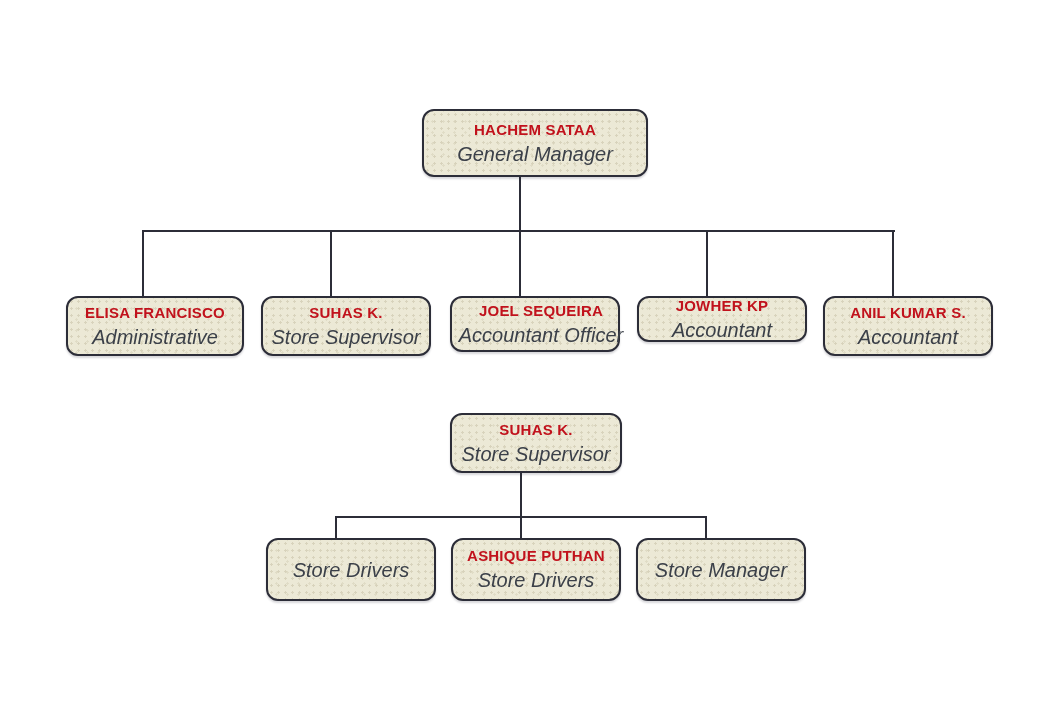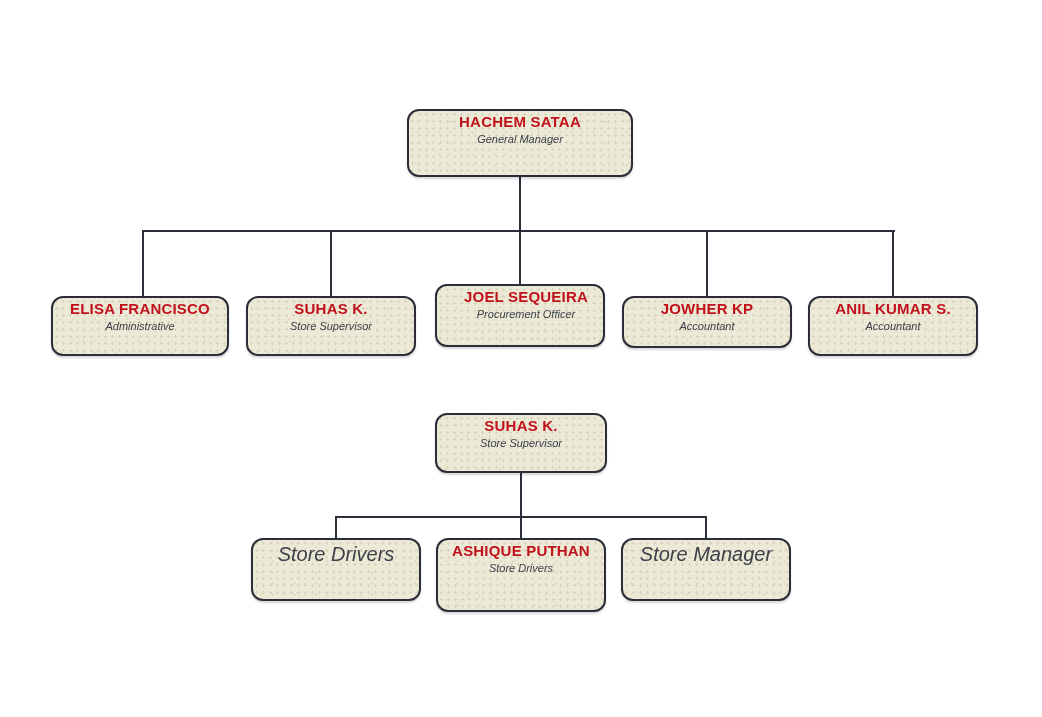--- a/index.html
+++ b/index.html
@@ -19,51 +19,52 @@
     background-color:#ece9d6;
     background-image:
       radial-gradient(#d8d3bc 1px, transparent 1.2px),
       radial-gradient(#e0dcc6 1px, transparent 1.2px);
     background-size:7px 7px, 11px 11px;
     background-position:0 0, 3px 5px;
     box-shadow:0 2px 2px rgba(40,40,55,0.18);
     display:flex;
     flex-direction:column;
     align-items:center;
-    justify-content:flex-start;
+    justify-content:center;
     text-align:center;
     line-height:1.4;
+    margin-left:15px;
   }
   .n-name{
     color:#c1121c;
     font-weight:700;
     font-size:15px;
     letter-spacing:0.2px;
     white-space:nowrap;
   }
   .n-title{
     color:#3b4049;
     font-style:italic;
-    font-size:11px;
+    font-size:20px;
     white-space:nowrap;
   }
   .single .n-title{font-size:20px;}
   
   .conn{position:absolute;background:#2c2d38;}
   
   .b-c1root{left:407px;top:109px;width:226px;height:68px;}
   .b-c1a{left:51px; top:296px;width:178px;height:60px;}
   .b-c1b{left:246px;top:296px;width:170px;height:60px;}
-  .b-c1c{left:435px;top:284px;width:170px;height:63px;padding-left:12px;}
-  .b-c1d{left:622px;top:296px;width:170px;height:52px;}
+  .b-c1c{left:435px;top:296px;width:170px;height:56px;padding-left:12px;}
+  .b-c1d{left:622px;top:296px;width:170px;height:46px;}
   .b-c1e{left:808px;top:296px;width:170px;height:60px;}
   
   .b-c2root{left:435px;top:413px;width:172px;height:60px;}
   .b-c2a{left:251px;top:538px;width:170px;height:63px;}
-  .b-c2b{left:436px;top:538px;width:170px;height:74px;}
+  .b-c2b{left:436px;top:538px;width:170px;height:63px;}
   .b-c2c{left:621px;top:538px;width:170px;height:63px;}
 </style>
 </head>
 <body>
 
 <div id="canvas">
 
   <div>
 
     <div class="conn" style="left:519px;top:177px;width:2px;height:54px;"></div>
@@ -84,21 +85,21 @@
       <div class="n-title">Administrative</div>
     </div>
 
     <div class="node b-c1b">
       <div class="n-name">SUHAS K.</div>
       <div class="n-title">Store Supervisor</div>
     </div>
 
     <div class="node b-c1c">
       <div class="n-name">JOEL SEQUEIRA</div>
-      <div class="n-title">Procurement Officer</div>
+      <div class="n-title">Accountant Officer</div>
     </div>
 
     <div class="node b-c1d">
       <div class="n-name">JOWHER KP</div>
       <div class="n-title">Accountant</div>
     </div>
 
     <div class="node b-c1e">
       <div class="n-name">ANIL KUMAR S.</div>
       <div class="n-title">Accountant</div>

